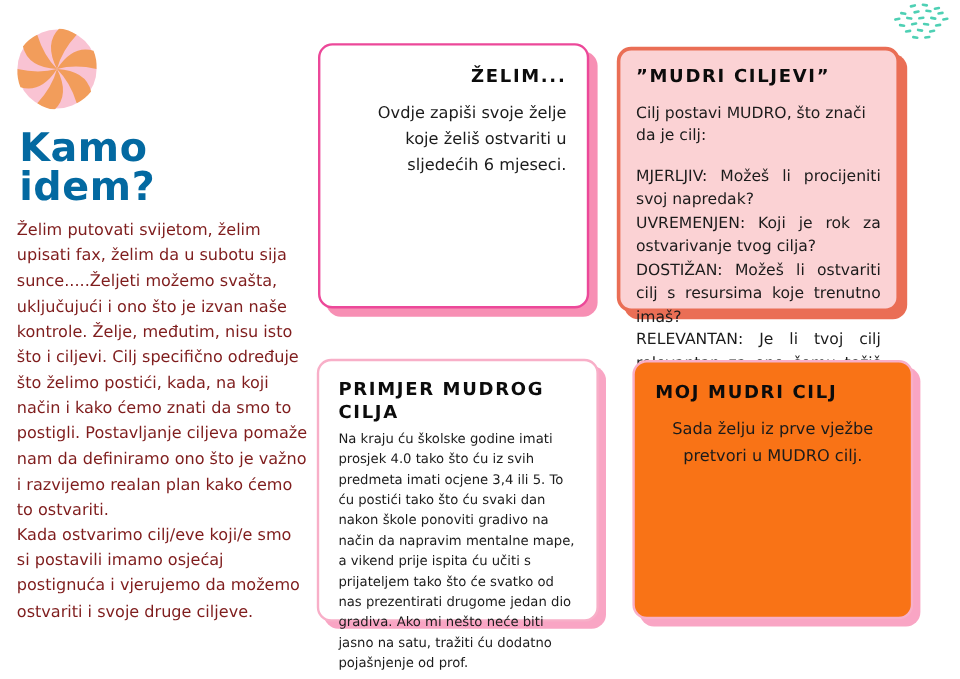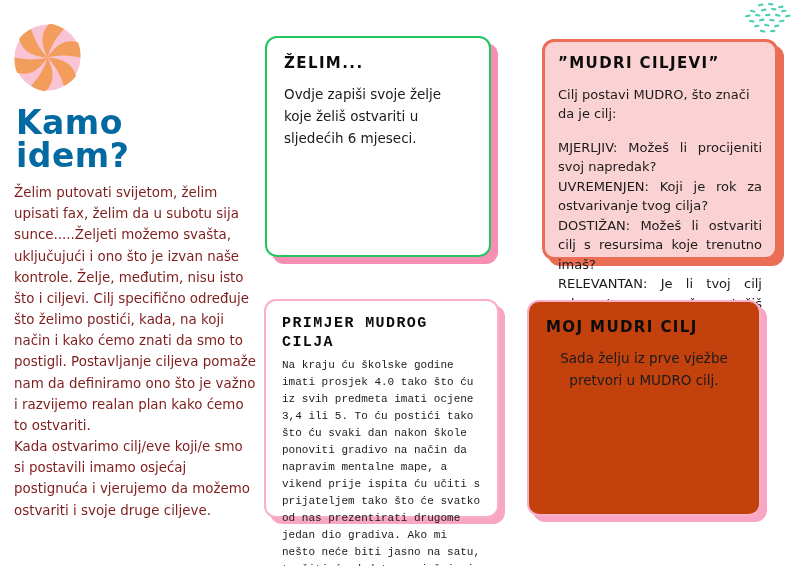--- a/index.html
+++ b/index.html
@@ -25,46 +25,46 @@
   
   .card{position:absolute;box-sizing:border-box;border-radius:12px;}
   .card h2{
     margin:0 0 10px 0;font-size:15px;font-weight:800;letter-spacing:1.4px;
     color:#0c0c0c;line-height:1.25;
   }
   .card p{margin:0;color:#1b1b1b;}
 
   .card-zelim{
     left:265px;top:36px;width:226px;height:221px;padding:16px 17px;
-    background:#ffffff;border:2px solid #22c55e;
+    background:#ffffff;border:2px solid #ec4899;
     box-shadow:7px 7px 0 0 #F78FB4;
+    text-align:right;
   }
   .card-zelim p{font-size:13.5px;line-height:1.65;}
 
   .card-mudri{
-    left:542px;top:39px;width:236px;height:221px;padding:12px 13px;
+    left:514px;top:39px;width:236px;height:221px;padding:12px 13px;
     background:#FBD2D4;border:3px solid #EA6E55;
     box-shadow:6px 6px 0 0 #EA6E55;
   }
   .card-mudri h2{margin-bottom:12px;}
   .card-mudri p{font-size:13px;line-height:1.5;text-align:justify;}
   .card-mudri .intro-line{margin-bottom:14px;text-align:left;}
 
   .card-primjer{
     left:264px;top:299px;width:235px;height:219px;padding:14px 16px;
     background:#ffffff;border:2px solid #F8AFC8;
     box-shadow:6px 6px 0 0 #F9A5C4;
-    font-family:Liberation Mono, monospace;
   }
   .card-primjer h2{width:180px;margin-bottom:4px;}
   .card-primjer p{font-size:11px;line-height:1.55;}
 
   .card-moj{
     left:527px;top:300px;width:234px;height:216px;padding:16px 17px;
-    background:#c2410c;border:2px solid #F8AFC8;
+    background:#f97316;border:2px solid #F8AFC8;
     box-shadow:6px 6px 0 0 #F9A5C4;
   }
   .card-moj p{font-size:13.5px;line-height:1.65;text-align:center;}
 
   
   .confetti{position:absolute;left:740px;top:2px;width:56px;height:36px;}
 </style>
 </head>
 <body>
 

